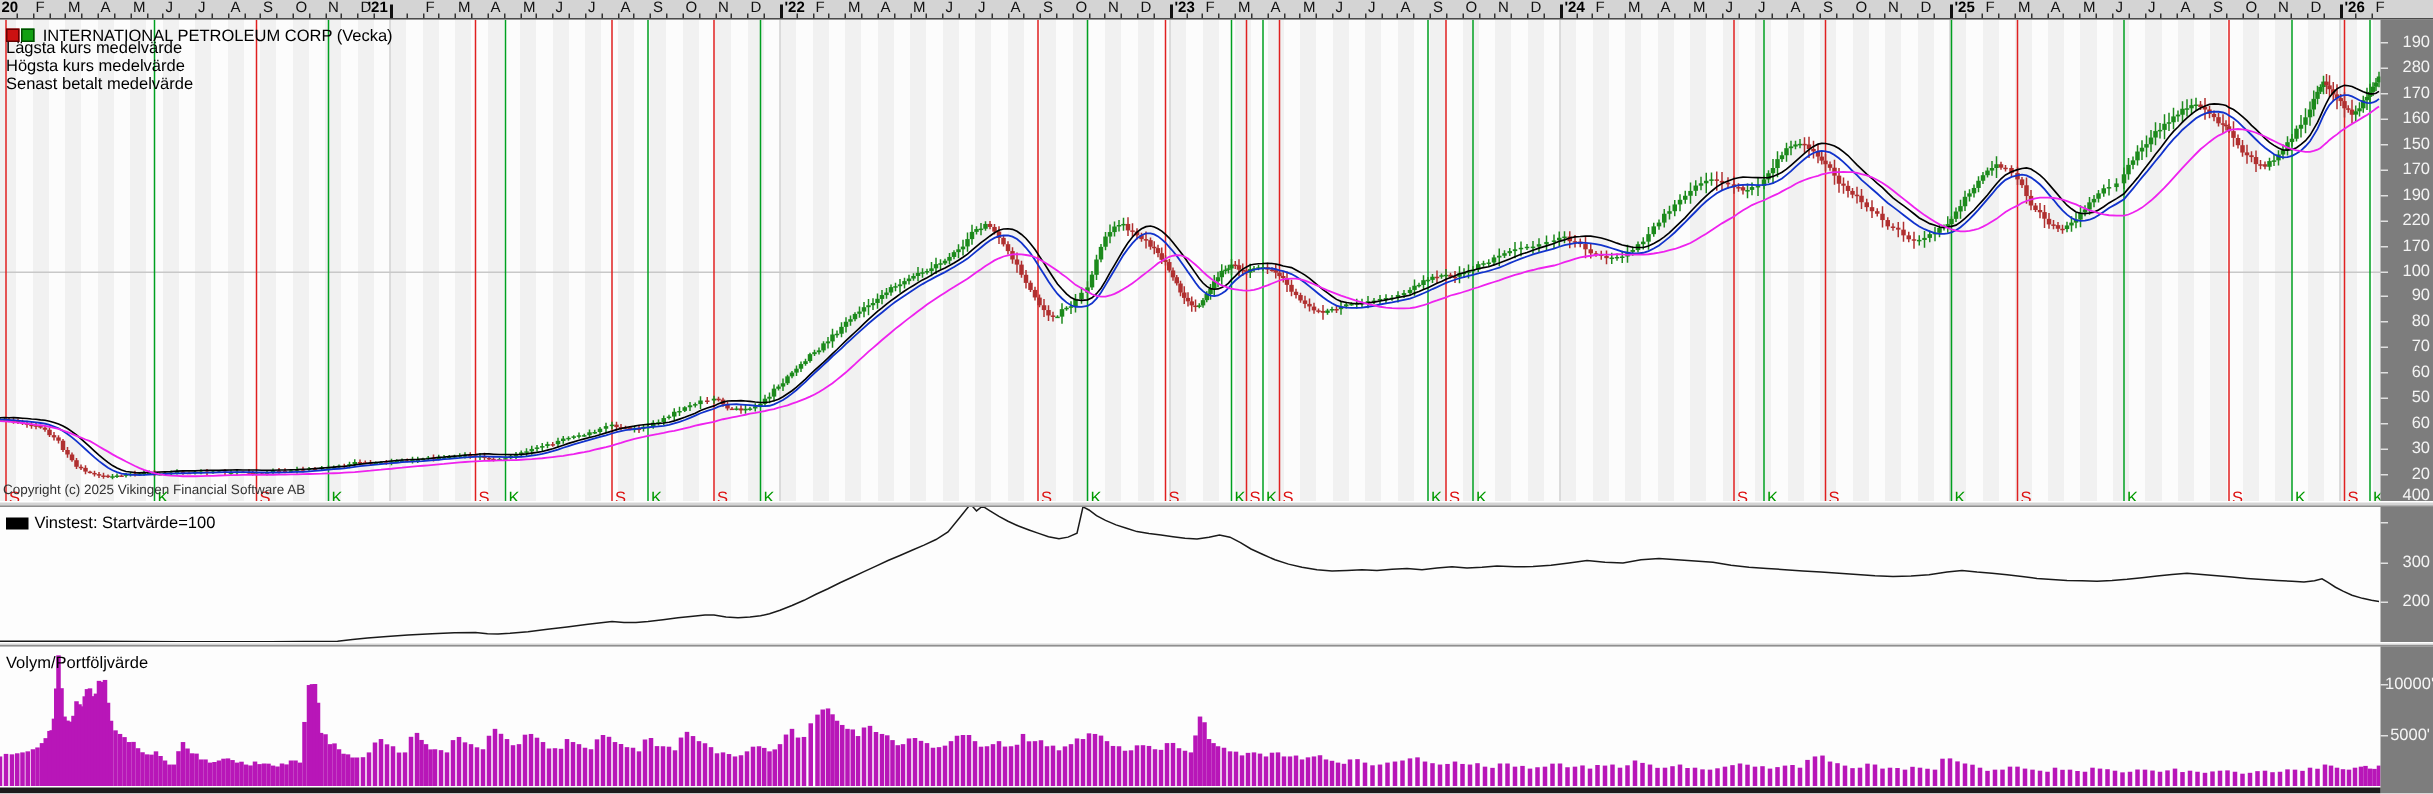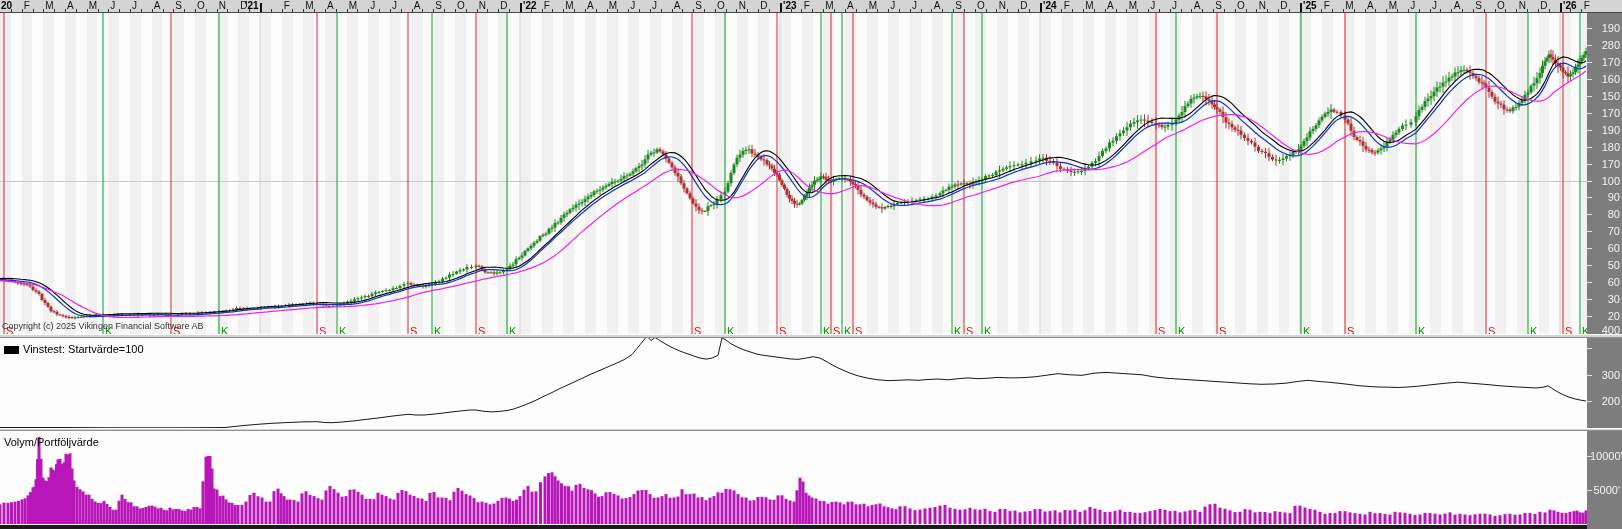--- a/index.html
+++ b/index.html
@@ -1336,20 +1336,29 @@
         <text x="823" y="322" font-size="11" font-family="Liberation Sans,sans-serif" fill="#009900">K</text>
         <text x="844" y="322" font-size="11" font-family="Liberation Sans,sans-serif" fill="#009900">K</text>
         <text x="954" y="322" font-size="11" font-family="Liberation Sans,sans-serif" fill="#009900">K</text>
         <text x="984" y="322" font-size="11" font-family="Liberation Sans,sans-serif" fill="#009900">K</text>
         <text x="1178" y="322" font-size="11" font-family="Liberation Sans,sans-serif" fill="#009900">K</text>
         <text x="1303" y="322" font-size="11" font-family="Liberation Sans,sans-serif" fill="#009900">K</text>
         <text x="1418" y="322" font-size="11" font-family="Liberation Sans,sans-serif" fill="#009900">K</text>
         <text x="1530" y="322" font-size="11" font-family="Liberation Sans,sans-serif" fill="#009900">K</text>
         <text x="1582" y="322" font-size="11" font-family="Liberation Sans,sans-serif" fill="#009900">K</text>
       </svg>
+    <div class="legend">
+      <div class="lrow">
+        <span class="sw swr"></span><span class="sw swg"></span>
+        <span class="ltxt">INTERNATIONAL PETROLEUM CORP (Vecka)</span>
+      </div>
+      <div class="ltxt">Lägsta kurs medelvärde</div>
+      <div class="ltxt">Högsta kurs medelvärde</div>
+      <div class="ltxt">Senast betalt medelvärde</div>
+    </div>
     <div class="copyright">Copyright (c) 2025 Vikingen Financial Software AB</div>
   </div>
 
   <div class="sep sep1"></div>
 
   <div class="panel vinstest">
     <svg id="vinSvg" width="1587" height="90">
         <polyline points="0,89.5 60,89.5 120,89.8 180,89.8 225,89.5 235,88.4 245,87.4 258,86.3 272,85.3 288,84.5 303,83.9 317,83.7 325,84.5 332,84.7 340,84.2 352,83.1 365,81.5 378,80.0 392,78.1 408,76.3 416,77.0 424,77.0 432,76.3 442,75.2 452,73.9 462,72.8 470,72.0 476,72.0 484,73.3 492,73.9 500,73.3 507,72.5 513,71.2 520,68.8 528,65.7 536,62.2 544,58.2 552,54.5 560,50.5 568,46.8 576,43.1 584,39.4 592,35.7 600,32.3 608,28.8 616,25.4 624,21.7 632,16.6 640,6.8 647,-1.9 651,2.6 655,-0.6 660,2.6 666,6.3 672,9.5 679,12.7 686,15.3 692,17.4 699,19.8 706,21.1 712,20.1 718,17.4 722,-0.1 726,2.0 731,5.8 737,8.9 744,11.9 751,14.2 758,16.4 766,17.7 774,18.7 782,19.8 790,20.9 798,21.4 806,20.1 813,18.7 820,20.1 827,23.8 834,28.0 842,31.7 850,35.2 859,38.1 868,40.2 878,41.8 888,42.6 898,42.3 908,41.8 918,42.3 928,41.5 938,41.0 948,41.8 958,40.7 968,39.9 978,40.7 988,40.2 998,39.4 1010,39.9 1022,39.7 1034,38.9 1046,37.3 1058,35.7 1070,36.8 1082,37.3 1094,35.2 1106,34.4 1118,35.2 1130,36.0 1142,36.8 1154,38.9 1166,40.2 1178,41.0 1190,41.8 1202,42.6 1214,43.4 1226,44.2 1238,45.0 1250,45.8 1262,46.3 1274,46.0 1286,45.2 1298,43.4 1308,42.3 1318,43.4 1328,44.2 1338,45.2 1348,46.3 1358,47.6 1368,48.4 1378,49.0 1388,49.2 1398,49.5 1408,49.0 1418,48.2 1428,47.1 1438,46.0 1448,45.0 1458,44.2 1468,45.0 1478,45.8 1488,46.6 1498,47.6 1508,48.4 1518,49.0 1528,49.5 1536,50.0 1543,49.2 1548,47.9 1552,50.3 1557,53.5 1562,56.1 1568,58.8 1575,60.9 1581,62.2 1586,63.0" fill="none" stroke="#1a1a1a" stroke-width="1"></polyline>
       </svg>
     <div class="legend">
@@ -1781,21 +1790,21 @@
       <div class="gt-label" style="top:213.3px">70</div>
       <div class="gt-dash" style="top:201.3px"></div>
       <div class="gt-label" style="top:196.3px">80</div>
       <div class="gt-dash" style="top:184.4px"></div>
       <div class="gt-label" style="top:179.4px">90</div>
       <div class="gt-dash" style="top:167.5px"></div>
       <div class="gt-label" style="top:162.5px">100</div>
       <div class="gt-dash" style="top:150.5px"></div>
       <div class="gt-label" style="top:145.5px">170</div>
       <div class="gt-dash" style="top:133.6px"></div>
-      <div class="gt-label" style="top:128.6px">180</div>
+      <div class="gt-label" style="top:128.6px">220</div>
       <div class="gt-dash" style="top:116.6px"></div>
       <div class="gt-label" style="top:111.6px">190</div>
       <div class="gt-dash" style="top:99.7px"></div>
       <div class="gt-label" style="top:94.7px">170</div>
       <div class="gt-dash" style="top:82.8px"></div>
       <div class="gt-label" style="top:77.8px">150</div>
       <div class="gt-dash" style="top:65.8px"></div>
       <div class="gt-label" style="top:60.8px">160</div>
       <div class="gt-dash" style="top:48.9px"></div>
       <div class="gt-label" style="top:43.9px">170</div>

